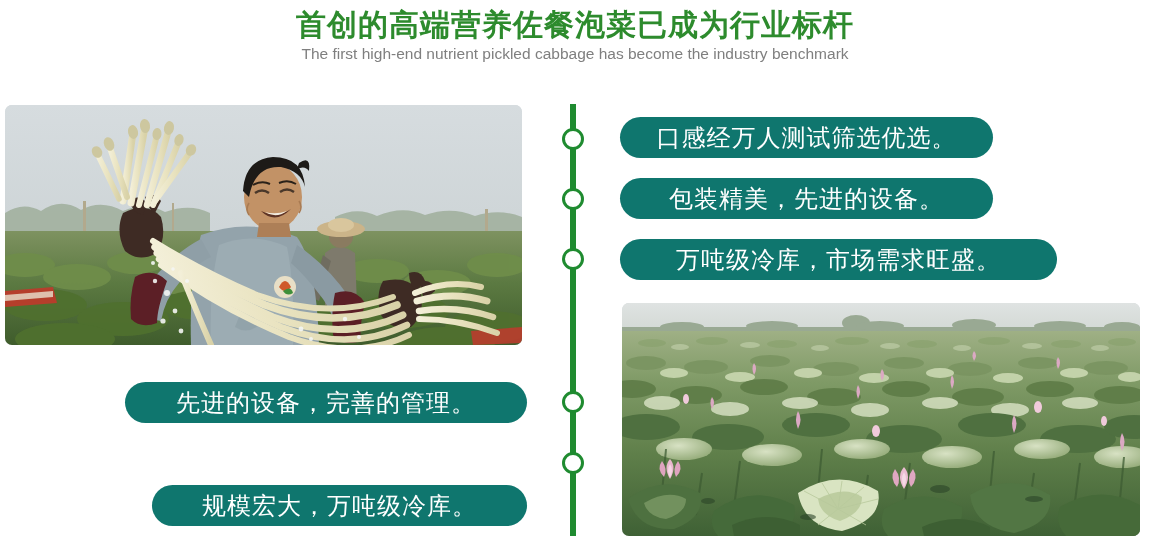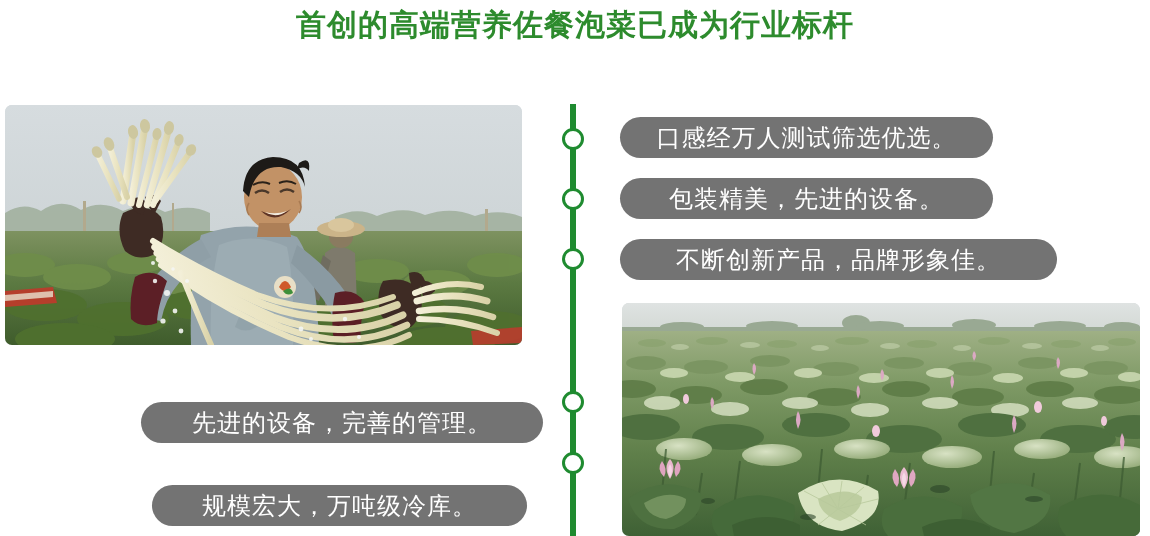--- a/index.html
+++ b/index.html
@@ -95,47 +95,48 @@
   .node-3 { top: 144px; }
   .node-4 { top: 287px; }
   .node-5 { top: 348px; }
 
   
   .pill {
     position: absolute;
     display: flex;
     align-items: center;
     justify-content: center;
-    background: #737373;
+    background: #0f766e;
     border-radius: 999px;
     color: #ffffff;
     font-size: 24px;
     line-height: 24px;
     letter-spacing: 1px;
     white-space: nowrap;
     padding: 0 16px;
     height: 41px;
   }
 
   
   #pill-r1 { left: 620px; top: 117px; width: 373px; }
   #pill-r2 { left: 620px; top: 178px; width: 373px; }
   #pill-r3 { left: 620px; top: 239px; width: 437px; }
 
   
-  #pill-l1 { left: 141px; top: 382px; width: 402px; margin-top: 20px; }
+  #pill-l1 { left: 125px; top: 382px; width: 402px; }
   #pill-l2 { left: 152px; top: 443px; width: 375px; margin-top: 42px; }
 </style>
 </head>
 <body>
 
 <div id="page">
 
   <div class="header">
     <h1 class="title-cn">首创的高端营养佐餐泡菜已成为行业标杆</h1>
+    <div class="title-en">The first high-end nutrient pickled cabbage has become the industry benchmark</div>
   </div>
 
   <div class="photo" id="photo-farmer">
     <svg viewBox="0 0 517 240" preserveAspectRatio="xMidYMid slice" aria-hidden="true">
       <defs>
         <linearGradient id="skyL" x1="0" y1="0" x2="0" y2="1">
           <stop offset="0%" stop-color="#d6dcdf"></stop>
           <stop offset="100%" stop-color="#cdd4d6"></stop>
         </linearGradient>
         <linearGradient id="fieldL" x1="0" y1="0" x2="0" y2="1">
@@ -316,21 +317,21 @@
     <div class="node node-5"></div>
   </div>
 
   <div class="pill" id="pill-r1">
     <span>口感经万人测试筛选优选。</span>
   </div>
   <div class="pill" id="pill-r2">
     <span>包装精美，先进的设备。</span>
   </div>
   <div class="pill" id="pill-r3">
-    <span>不断创新产品，品牌形象佳。</span>
+    <span>万吨级冷库，市场需求旺盛。</span>
   </div>
 
   <div class="pill" id="pill-l1">
     <span>先进的设备，完善的管理。</span>
   </div>
   <div class="pill" id="pill-l2">
     <span>规模宏大，万吨级冷库。</span>
   </div>
 
   <div class="photo" id="photo-field">

